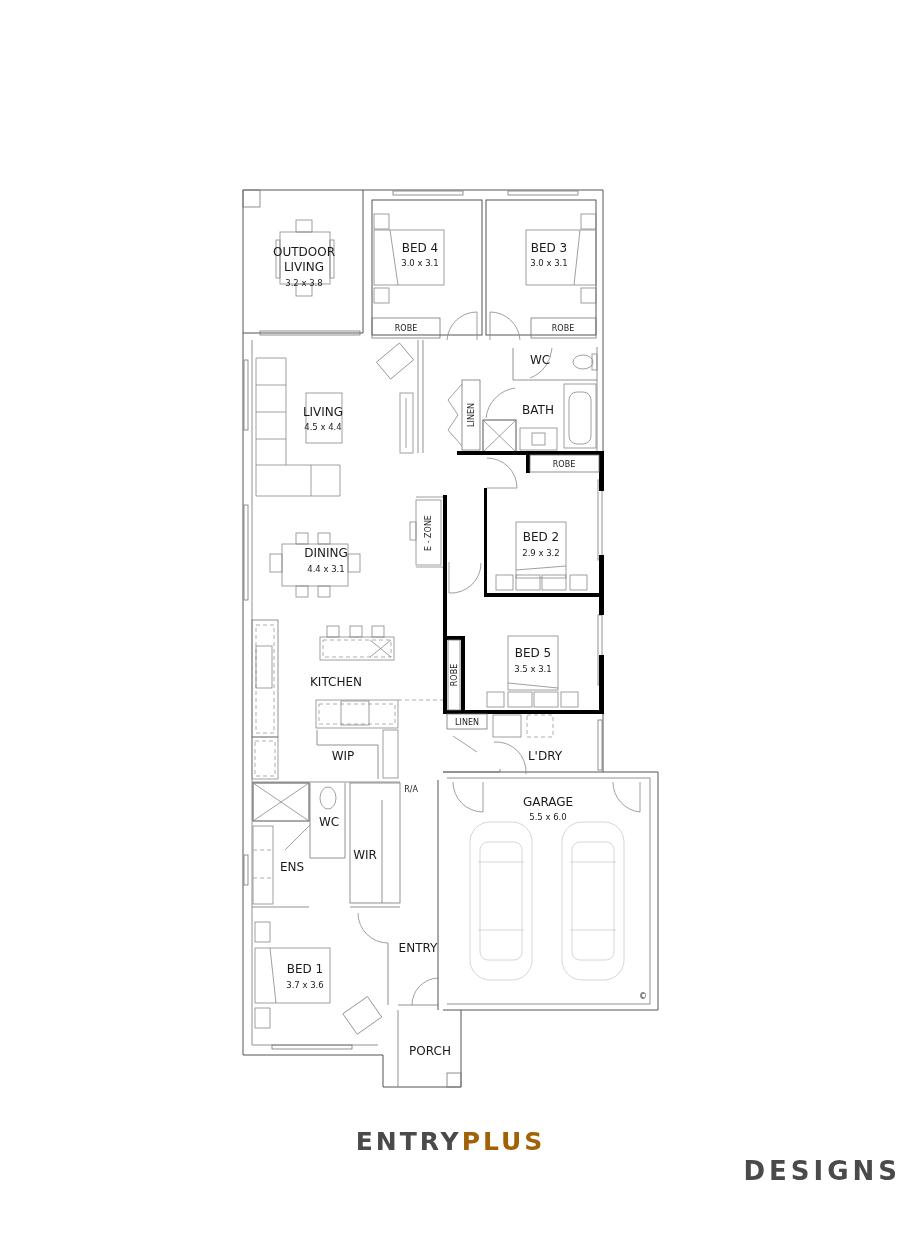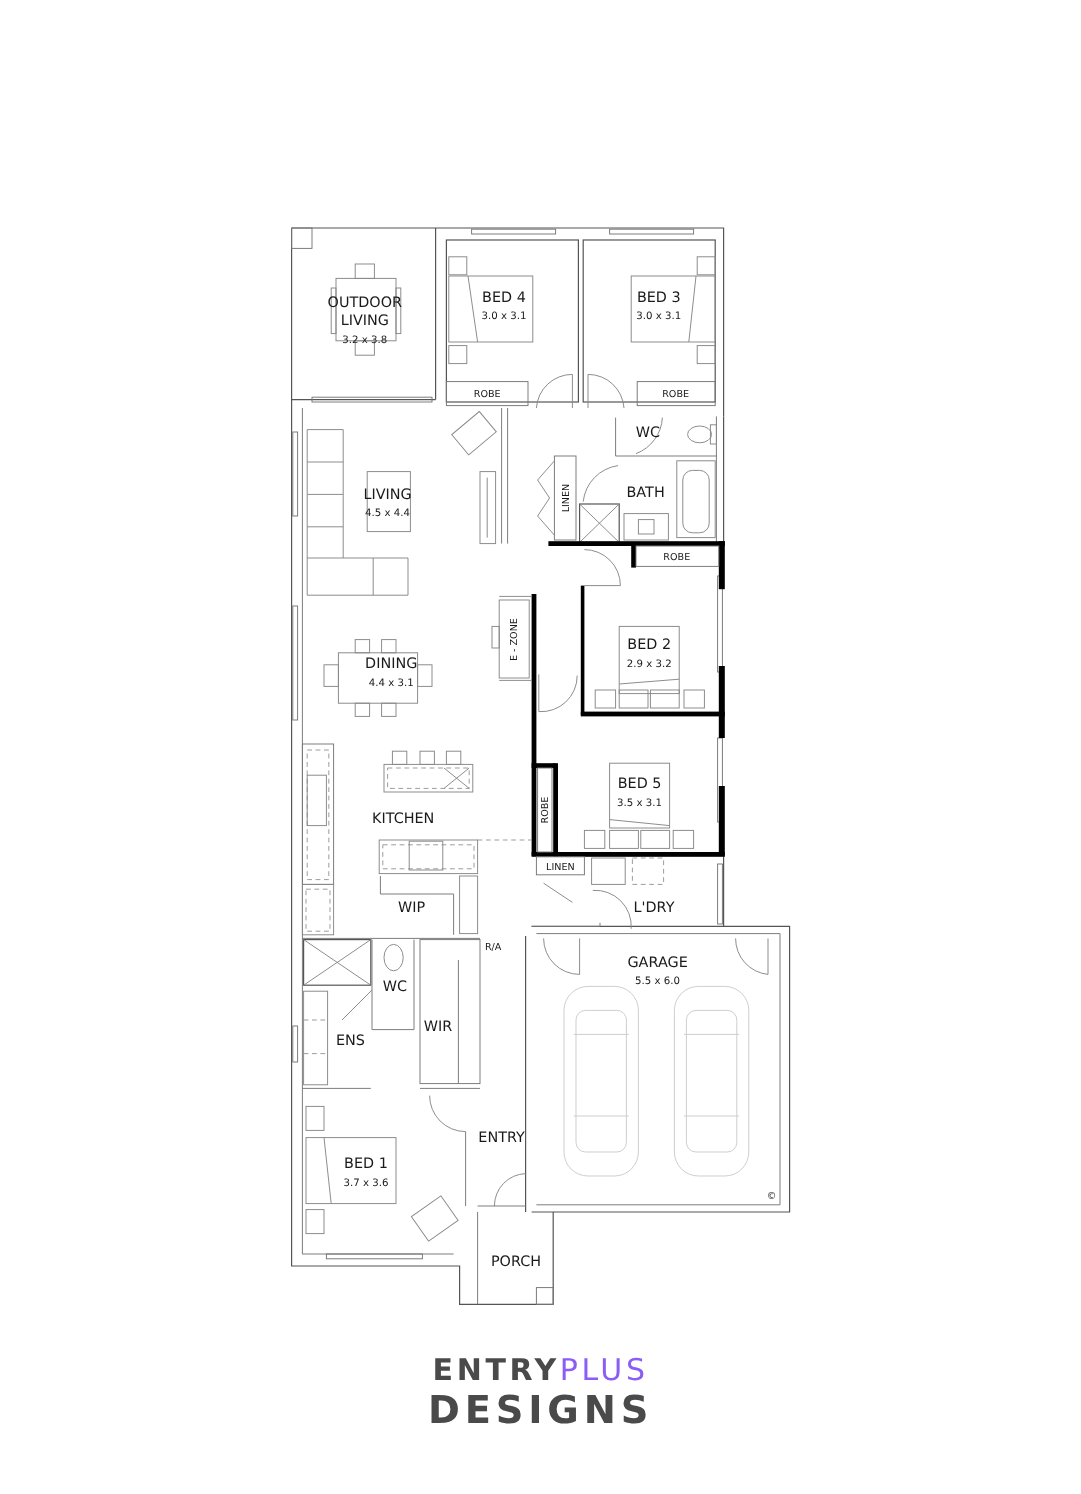--- a/index.html
+++ b/index.html
@@ -11,22 +11,22 @@
   .dash { fill: none; stroke: #999; stroke-width: 0.8; stroke-dasharray: 4 3; }
   .car { fill: none; stroke: #ccc; stroke-width: 0.8; }
   .thick { fill: #000; }
   .room-name { font-family: "DejaVu Sans", sans-serif; font-size: 12px; fill: #1a1a1a; text-anchor: middle; }
   .room-dim  { font-family: "DejaVu Sans", sans-serif; font-size: 8.5px; fill: #1a1a1a; text-anchor: middle; }
   .small     { font-family: "DejaVu Sans", sans-serif; font-size: 8px; fill: #1a1a1a; text-anchor: middle; }
   .vert      { font-family: "DejaVu Sans", sans-serif; font-size: 8px; fill: #1a1a1a; text-anchor: middle; }
   .logo { position: absolute; left: 0; width: 901px; text-align: center; color: #4a4a4a; font-family: "DejaVu Sans", sans-serif; letter-spacing: 3px; }
   .logo-1 { top: 1127px; font-size: 25px; }
   .logo-1 .b { font-weight: bold; }
-  .logo-1 .l { font-weight: normal; color: #8b5cf6; }
-  .logo-2 { top: 1156px; font-size: 32px; font-weight: bold; letter-spacing: 4px; }
+  .logo-1 .l { font-weight: bold; color: #a16207; }
+  .logo-2 { top: 1156px; font-size: 26px; font-weight: bold; letter-spacing: 4px; text-align: right; }
 </style>
 </head>
 <body>
 
 <svg id="plan" viewBox="0 0 901 1245" xmlns="http://www.w3.org/2000/svg">
 
   <g>
 
     <polyline class="w" points="243,190 603,190 603,347"></polyline>
     <polyline class="w" points="243,190 243,1055 383,1055 383,1087 461,1087 461,1010"></polyline>

